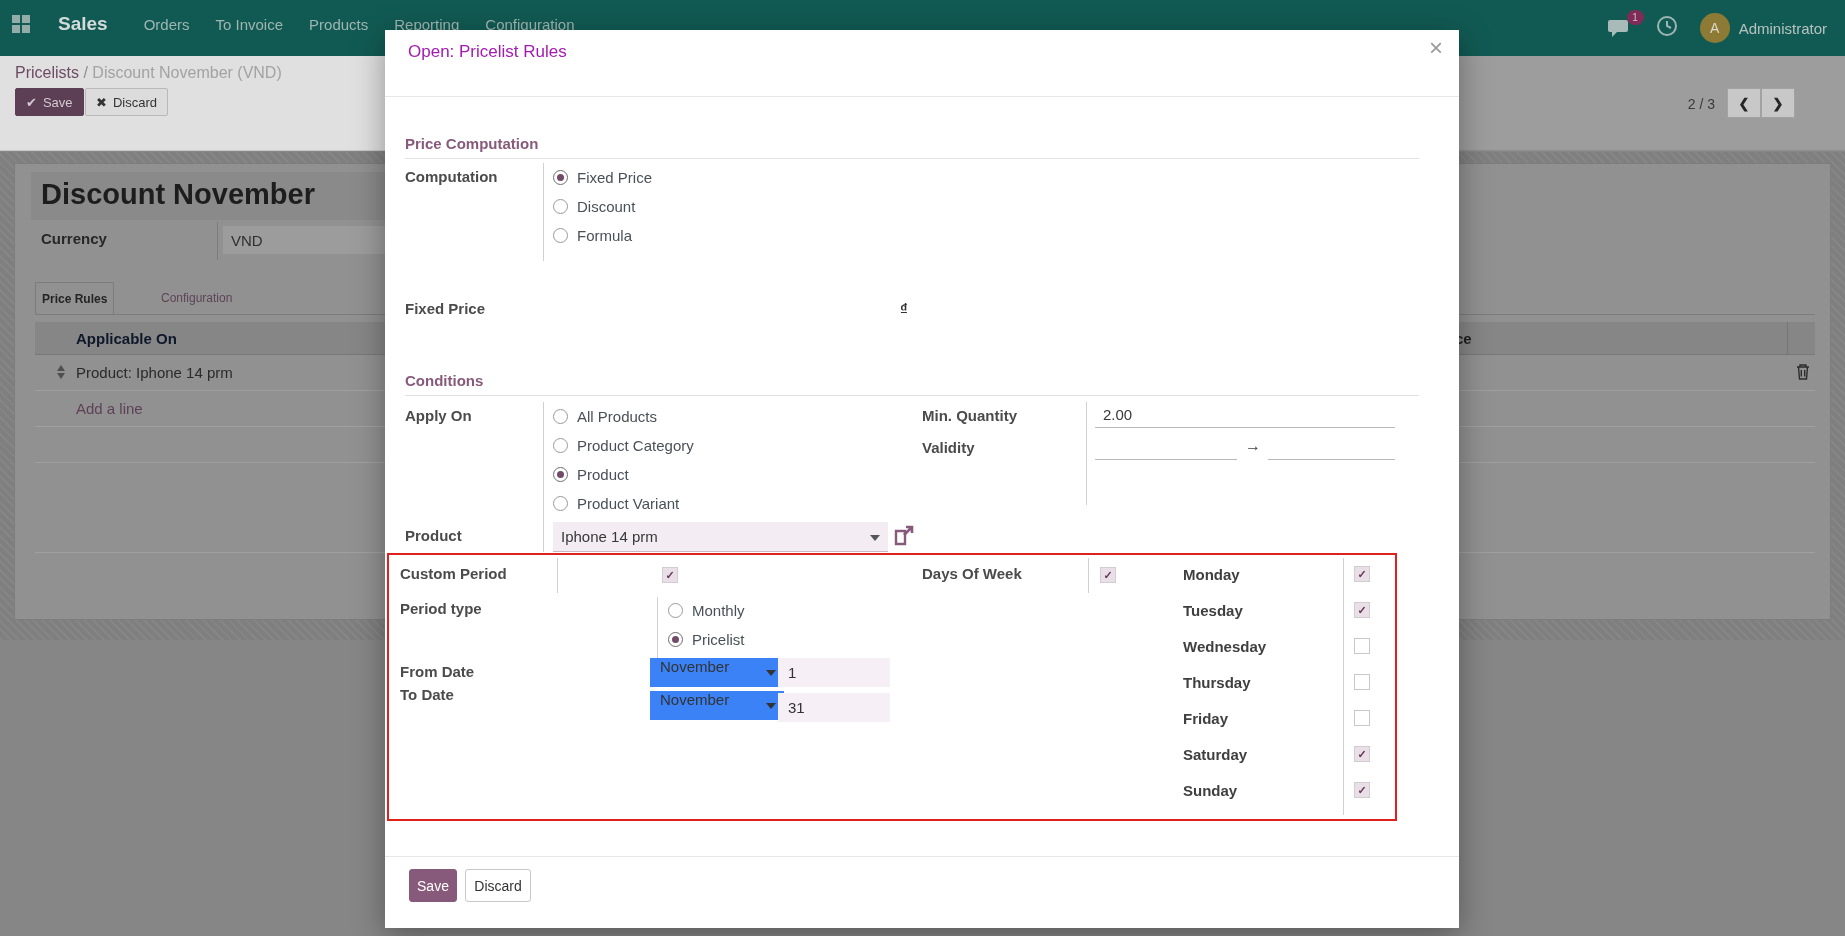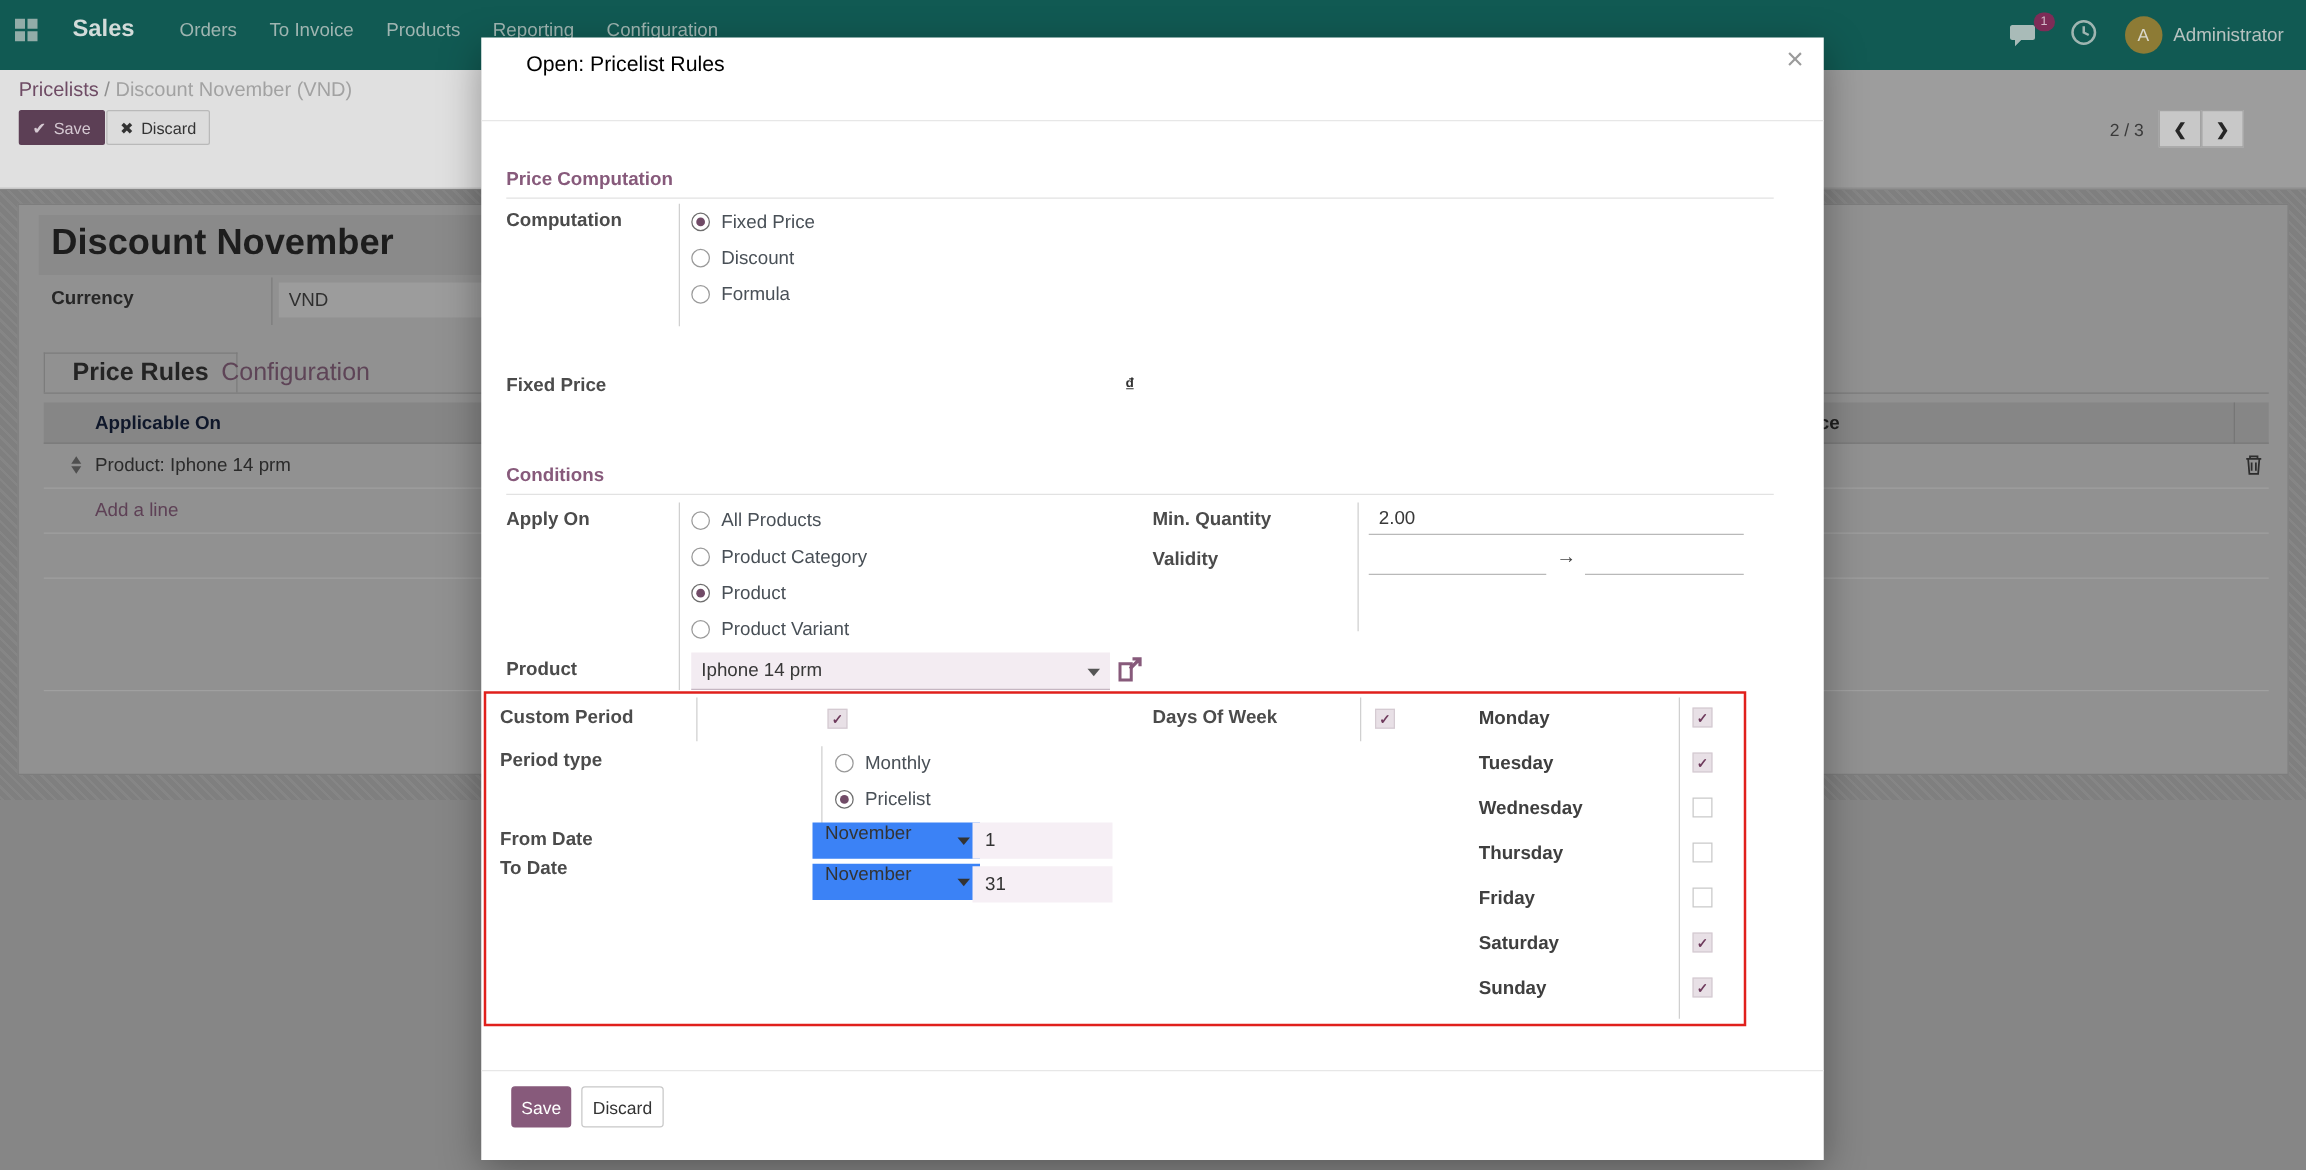--- a/index.html
+++ b/index.html
@@ -38,41 +38,41 @@
     background-image:repeating-linear-gradient(45deg, rgba(255,255,255,0.05) 0 2px, rgba(0,0,0,0) 2px 6px); }
   #content-flat { left:0; top:640px; width:1845px; height:296px; background:#868686; }
   #sheet { left:14px; top:163px; width:1817px; height:457px; background:#919191; border:1px solid #7d7d7d; }
 
   .sheet-title-box { position:absolute; left:16px; top:8px; width:374px; height:48px; background:#8a8a8a; }
   .sheet-title { position:absolute; left:10px; top:6px; font-size:29px; font-weight:700; color:#1d1d1d; white-space:nowrap; }
   .field-label-bg { font-size:15px; font-weight:700; color:#272727; }
   .vsep-bg { position:absolute; width:1px; background:#7c7c7c; }
   .vnd-box { position:absolute; left:208px; top:62px; width:176px; height:28px; background:#9c9c9c; color:#2f2f2f; font-size:15px; display:flex; align-items:center; padding-left:8px; }
 
-  .tab { position:absolute; top:118px; height:32px; display:flex; align-items:center; padding:0 22px; font-size:20px; }
+  .tab { position:absolute; top:118px; height:32px; display:flex; align-items:center; padding:0 6px; font-size:12px; }
   #tab-active { left:20px; background:#919191; border:1px solid #7c7c7c; border-bottom:none; color:#242424; font-weight:600; }
   #tab-inactive { left:140px; color:#5e4457; }
   .tab-line { position:absolute; left:20px; top:150px; width:1780px; height:1px; background:#7c7c7c; }
 
   .tbl-header { position:absolute; left:20px; top:158px; width:1780px; height:33px; background:#868686; border-bottom:1px solid #787878; }
   .tbl-header .h1 { position:absolute; left:41px; top:8px; font-size:15px; font-weight:700; color:#0f172a; }
   .tbl-header .h2 { position:absolute; left:1400px; top:8px; font-size:15px; font-weight:700; color:#1f1f1f; }
   .tbl-header .colsep { position:absolute; left:1752px; top:0; width:1px; height:33px; background:#767676; }
   .tbl-row { position:absolute; left:20px; width:1780px; height:36px; border-bottom:1px solid #a0a0a0; }
   .handle { position:absolute; left:22px; top:10px; display:flex; flex-direction:column; gap:2px; }
   .handle i { width:0; height:0; border-left:4px solid transparent; border-right:4px solid transparent; }
   .handle .up { border-bottom:6px solid #4f4f4f; }
   .handle .dn { border-top:6px solid #4f4f4f; }
   .row-text { position:absolute; left:41px; top:9px; font-size:15px; color:#2a2a2a; }
   .add-line { position:absolute; left:41px; top:9px; font-size:15px; color:#5e4156; }
   .trash { position:absolute; left:1760px; top:8px; }
 
   
   #modal { left:385px; top:30px; width:1074px; height:898px; background:#ffffff; box-shadow:0 8px 30px rgba(0,0,0,0.35); }
-  .modal-title { position:absolute; left:36px; top:12px; font-size:17px; font-weight:500; color:#000000; }
+  .modal-title { position:absolute; left:23px; top:12px; font-size:17px; font-weight:500; color:#a21caf; }
   .modal-close { position:absolute; right:16px; top:4px; font-size:24px; color:#9b9b9b; cursor:default; }
   .hdr-divider { position:absolute; left:0; top:66px; width:1074px; height:1px; background:#e7e7e7; }
 
   .sec-heading { position:absolute; font-size:15px; font-weight:700; color:#875a7b; }
   .sec-divider { position:absolute; left:20px; width:1014px; height:1px; background:#e2e2e2; }
   .frm-label { position:absolute; font-size:15px; font-weight:600; color:#4b4b4b; }
   .vsep { position:absolute; width:1px; background:#d0d0d0; }
 
   .radio-group { position:absolute; display:flex; flex-direction:column; }
   .radio-row { display:flex; align-items:center; gap:9px; height:29px; }

